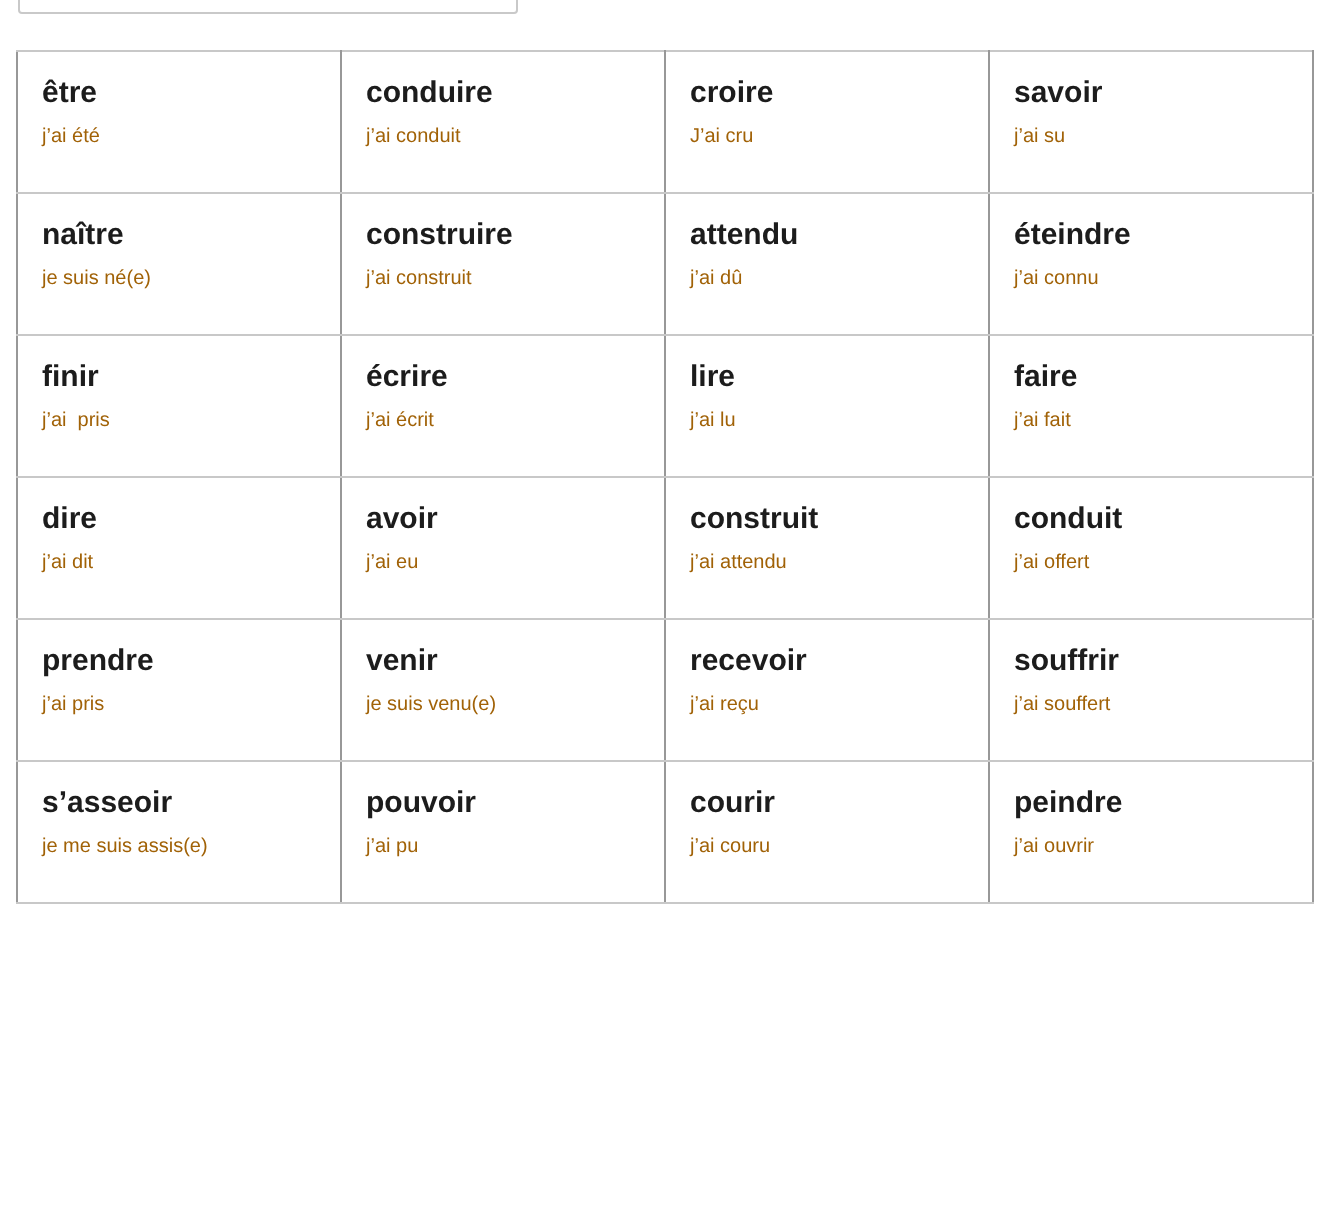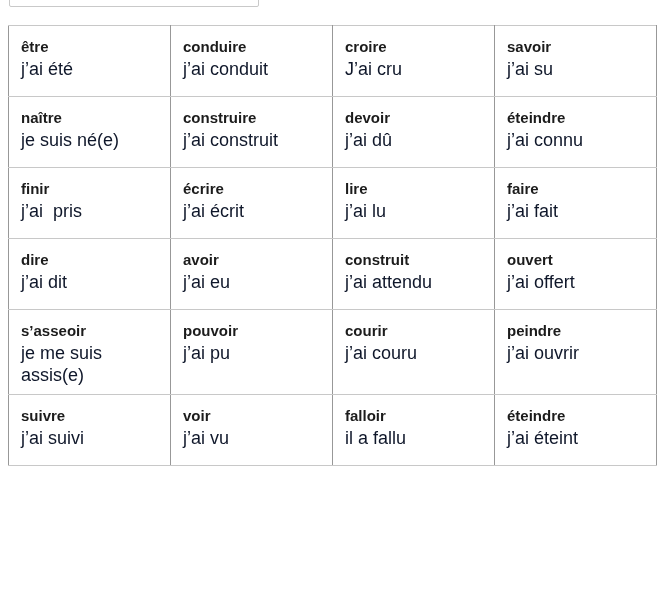--- a/index.html
+++ b/index.html
@@ -52,22 +52,22 @@
   }
   .verb {
     display: block;
     font-weight: bold;
     font-size: 15px;
     color: #1c1c1c;
     line-height: 22px;
   }
   .past {
     display: block;
-    font-size: 18px;
-    color: #0f172a;
+    font-size: 10px;
+    color: #a16207;
     line-height: 22px;
     white-space: pre-wrap;
   }
 </style>
 </head>
 <body>
 
 <div class="stage">
 
   <input class="top-input" type="text" value="" style="">
@@ -95,21 +95,21 @@
         <tr>
           <td>
             <span class="verb">naître</span>
             <span class="past">je suis né(e)</span>
           </td>
           <td>
             <span class="verb">construire</span>
             <span class="past">j’ai construit</span>
           </td>
           <td>
-            <span class="verb">devoir</span>
+            <span class="verb">attendu</span>
             <span class="past">j’ai dû</span>
           </td>
           <td>
             <span class="verb">éteindre</span>
             <span class="past">j’ai connu</span>
           </td>
         </tr>
         <tr>
           <td>
             <span class="verb">finir</span>
@@ -135,56 +135,56 @@
           </td>
           <td>
             <span class="verb">avoir</span>
             <span class="past">j’ai eu</span>
           </td>
           <td>
             <span class="verb">construit</span>
             <span class="past">j’ai attendu</span>
           </td>
           <td>
-            <span class="verb">ouvert</span>
+            <span class="verb">conduit</span>
             <span class="past">j’ai offert</span>
+          </td>
+        </tr>
+        <tr>
+          <td>
+            <span class="verb">prendre</span>
+            <span class="past">j’ai pris</span>
+          </td>
+          <td>
+            <span class="verb">venir</span>
+            <span class="past">je suis venu(e)</span>
+          </td>
+          <td>
+            <span class="verb">recevoir</span>
+            <span class="past">j’ai reçu</span>
+          </td>
+          <td>
+            <span class="verb">souffrir</span>
+            <span class="past">j’ai souffert</span>
           </td>
         </tr>
         <tr>
           <td>
             <span class="verb">s’asseoir</span>
             <span class="past">je me suis assis(e)</span>
           </td>
           <td>
             <span class="verb">pouvoir</span>
             <span class="past">j’ai pu</span>
           </td>
           <td>
             <span class="verb">courir</span>
             <span class="past">j’ai couru</span>
           </td>
           <td>
             <span class="verb">peindre</span>
             <span class="past">j’ai ouvrir</span>
           </td>
         </tr>
-        <tr>
-          <td>
-            <span class="verb">suivre</span>
-            <span class="past">j’ai suivi</span>
-          </td>
-          <td>
-            <span class="verb">voir</span>
-            <span class="past">j’ai vu</span>
-          </td>
-          <td>
-            <span class="verb">falloir</span>
-            <span class="past">il a fallu</span>
-          </td>
-          <td>
-            <span class="verb">éteindre</span>
-            <span class="past">j’ai éteint</span>
-          </td>
-        </tr>
       </tbody>
   </table>
 
 </div>
 
 </body></html>

